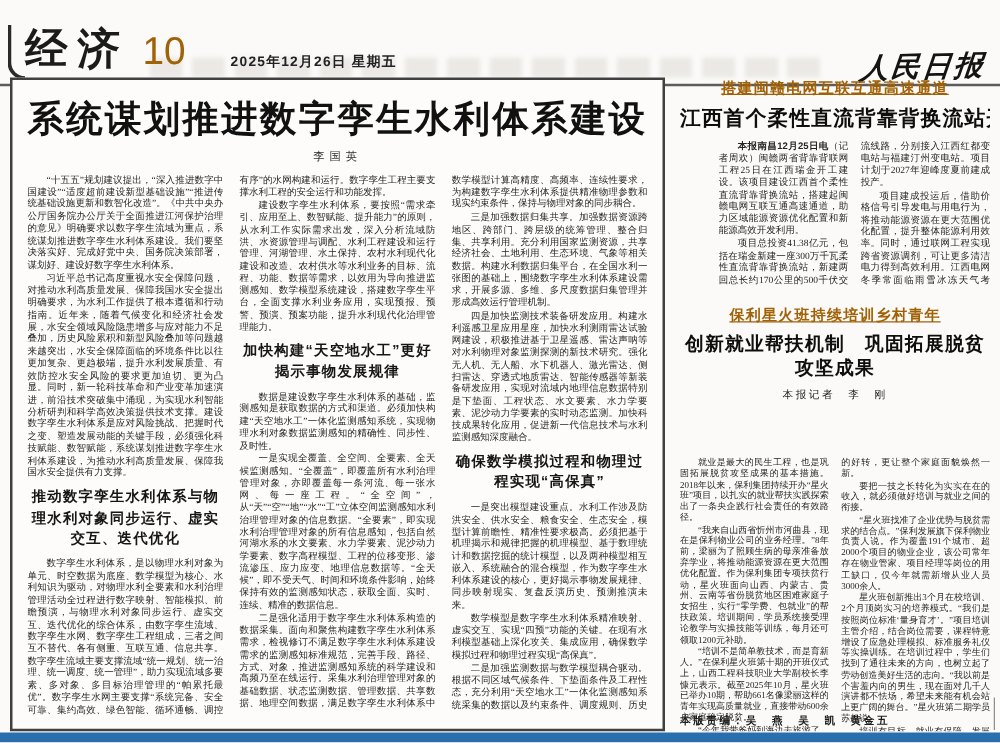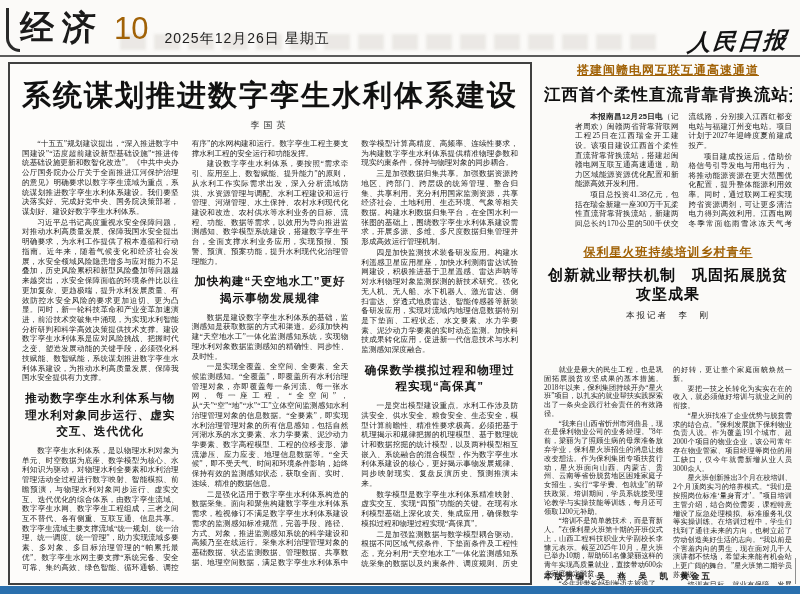--- a/index.html
+++ b/index.html
@@ -3,43 +3,43 @@
 <meta charset="utf-8">
 <style>
   * { margin:0; padding:0; box-sizing:border-box; }
   html,body { background:#e8e6e2; }
   .page {
     position:relative; width:800px; height:594px; margin:0 auto;
     background:#fbfaf8; overflow:hidden; color:#1d1d1d;
     font-family:"Liberation Serif", serif;
   }
   
-  .masthead { position:absolute; left:0; top:0; right:0; height:56px; }
+  .masthead { position:absolute; left:0; top:12px; right:0; height:56px; }
   .wm-strip {
     position:absolute; left:120px; top:34px; right:140px; height:16px;
     background:repeating-linear-gradient(90deg,#dedbd6 0 26px, rgba(255,255,255,0) 26px 34px);
     filter:blur(1.6px); opacity:.55;
   }
   .mast-left { position:absolute; left:6px; top:6px; display:flex; align-items:flex-start; }
   .bracket {
     width:14px; height:44px; margin-top:2px;
     border-left:3px solid #2a2a2a; border-bottom:3px solid #2a2a2a;
     border-bottom-left-radius:14px;
   }
   .section-name {
     font-family:"Liberation Serif", serif; font-weight:700;
     font-size:34px; letter-spacing:8px; line-height:44px; color:#1b1b1b;
   }
   .page-num {
     font-family:"Liberation Sans", sans-serif; font-weight:400;
     font-size:31px; line-height:46px; margin-left:10px; color:#a16207;
   }
   .date-line {
-    font-family:"Liberation Sans", sans-serif; font-weight:400;
-    font-size:14px; color:#222; margin-left:16px; margin-top:24px; letter-spacing:1px;
+    font-family:"Liberation Sans", sans-serif; font-weight:700;
+    font-size:11px; color:#222; margin-left:36px; margin-top:24px; letter-spacing:1px;
   }
   .paper-name {
     position:absolute; right:12px; top:26px;
     font-family:"Liberation Serif", serif; font-style:italic; font-weight:700;
     font-size:23px; color:#141414; transform:skewX(-7deg) rotate(-1.5deg); letter-spacing:2px;
   }
   .mast-rule { position:absolute; left:0; right:0; top:55px; height:2px; background:#5c5c5c; }
 
   
   .main-box {
@@ -149,21 +149,21 @@
     </div>
 
     <div class="article-gap"></div>
 
     <div>
       <div class="kicker">保利星火班持续培训乡村青年</div>
       <div class="side-headline second">创新就业帮扶机制　巩固拓展脱贫攻坚成果</div>
       <div class="byline">本报记者　李　刚</div>
       <div class="side-body a2-body">
         <p>就业是最大的民生工程，也是巩固拓展脱贫攻坚成果的基本措施。2018年以来，保利集团持续开办“星火班”项目，以扎实的就业帮扶实践探索出了一条央企践行社会责任的有效路径。</p>
-        <p>“我来自山西省忻州市河曲县，现在是保利物业公司的业务经理。”8年前，梁丽为了照顾生病的母亲准备放弃学业，保利星火班招生的消息让她改变想法。作为保利集团专项扶贫行动，星火班面向山西、内蒙古、贵州、云南等省份脱贫地区困难家庭子女招生，实行“零学费、包就业”的帮扶政策。培训期间，学员系统接受理论教学与实操技能等训练，每月还可领取1200元补助。</p>
+        <p>“我来自山西省忻州市河曲县，现在是保利物业公司的业务经理。”8年前，梁丽为了照顾生病的母亲准备放弃学业，将推动能源资源在更大范围优化配置。作为保利集团专项扶贫行动，星火班面向山西、内蒙古、贵州、云南等省份脱贫地区困难家庭子女招生，实行“零学费、包就业”的帮扶政策。培训期间，学员系统接受理论教学与实操技能等训练，每月还可领取1200元补助。</p>
         <p>“培训不是简单教技术，而是育新人。”在保利星火班第十期的开班仪式上，山西工程科技职业大学副校长李慷元表示。截至2025年10月，星火班已举办10期，帮助661名像梁丽这样的青年实现高质量就业，直接带动600余户家庭稳定脱贫。</p>
         <p>“今年我带爸妈到海边去旅游了，这在以前是想也不敢想的。”星火班第六期学员高聪说。钱包鼓了，底气足了，就业带来的改变不只是经济状况的好转，更让整个家庭面貌焕然一新。</p>
         <p>要把一技之长转化为实实在在的收入，就必须做好培训与就业之间的衔接。</p>
         <p>“星火班找准了企业优势与脱贫需求的结合点。”保利发展旗下保利物业负责人说。作为覆盖191个城市、超2000个项目的物业企业，该公司常年存在物业管家、项目经理等岗位的用工缺口，仅今年就需新增从业人员3000余人。</p>
         <p>星火班创新推出3个月在校培训、2个月顶岗实习的培养模式。“我们是按照岗位标准‘量身育才’。”项目培训主管介绍，结合岗位需要，课程特意增设了应急处理模拟、标准服务礼仪等实操训练。在培训过程中，学生们找到了通往未来的方向，也树立起了劳动创造美好生活的志向。“我以前是个害羞内向的男生，现在面对几千人演讲都不怯场，希望未来能有机会站上更广阔的舞台。”星火班第二期学员苏超说。</p>
         <p>培训有目标，就业有保障，发展有空间，教学与就业衔接既破解了脱贫地区劳动力“就业难”，又解决了企业“用工荒”，形成双向共赢的良性循环。</p>
 
       </div>
     </div>
 

